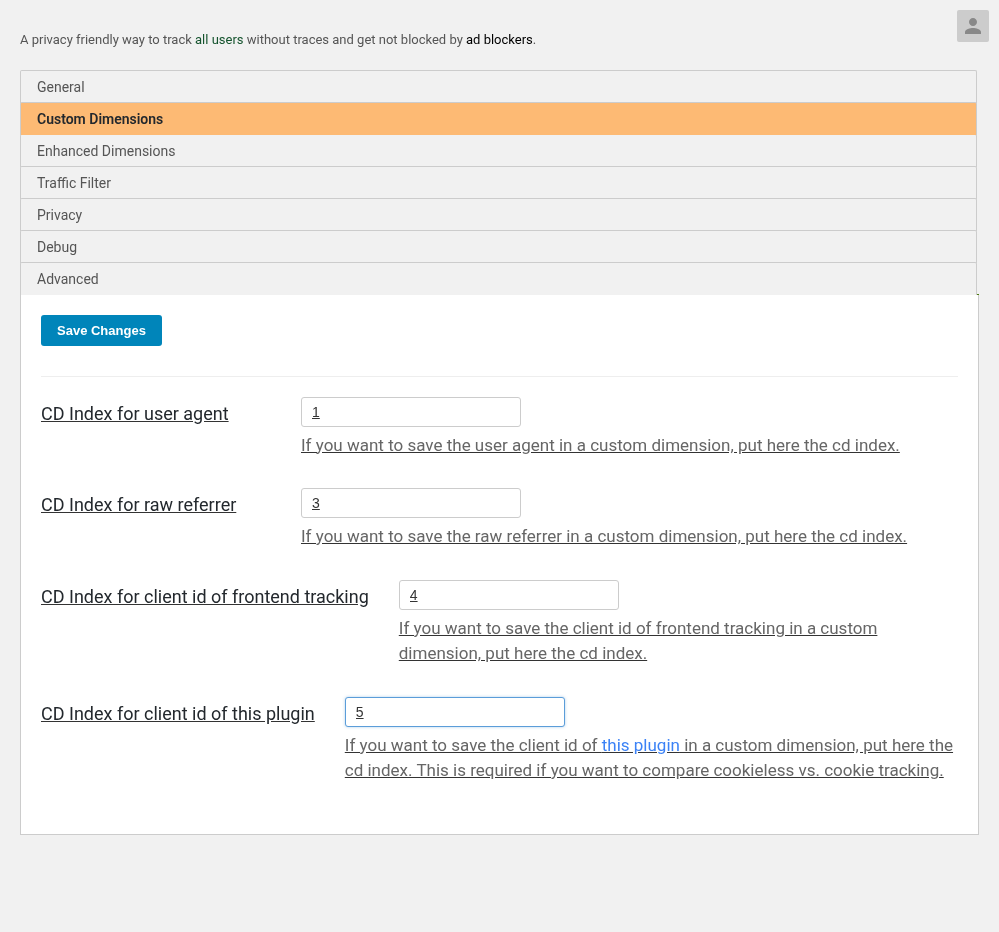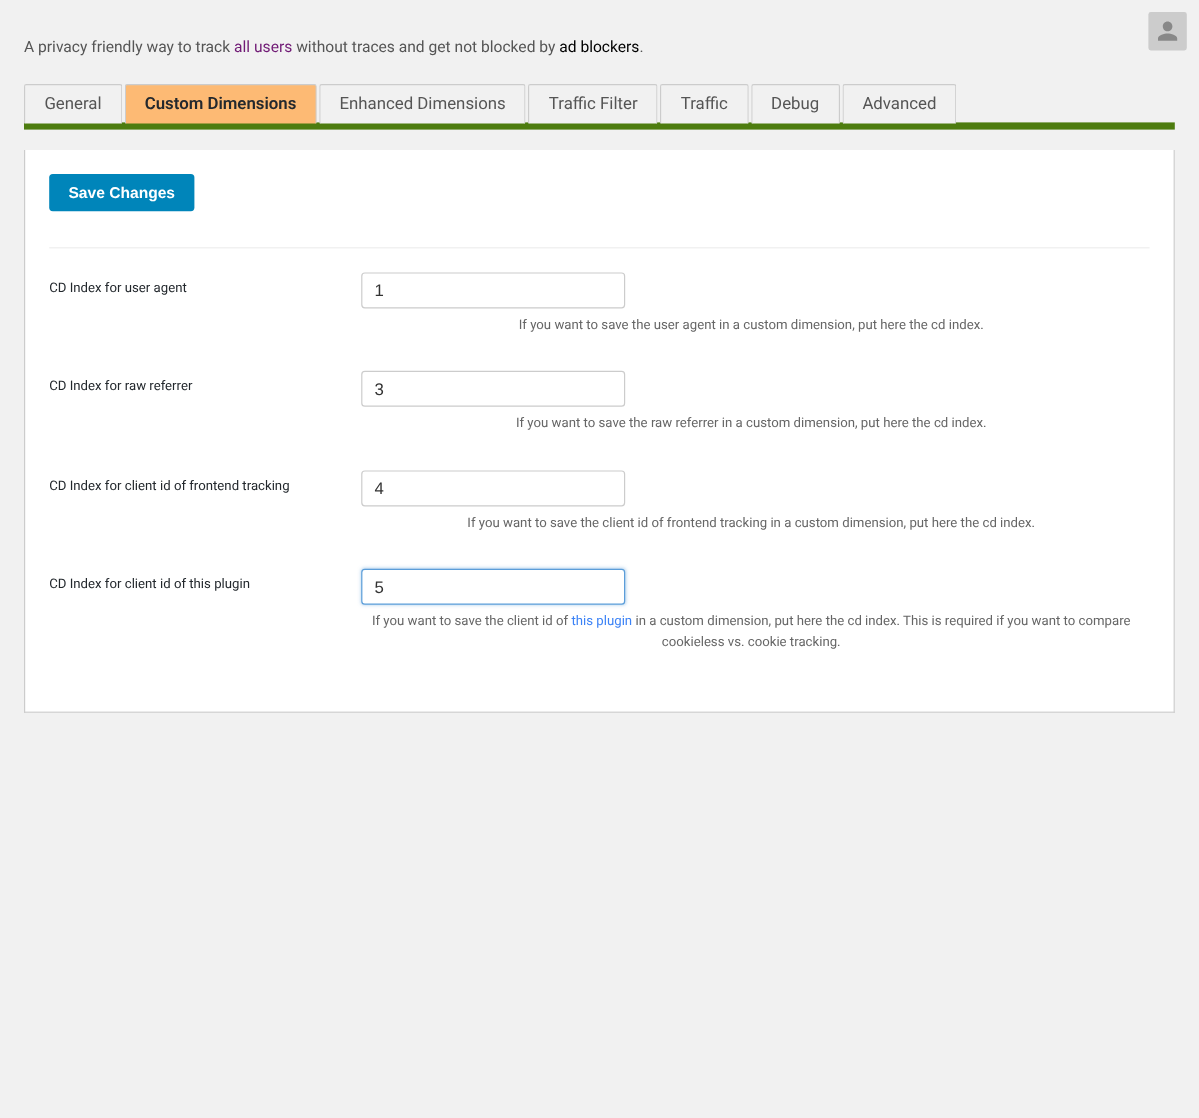--- a/index.html
+++ b/index.html
@@ -22,23 +22,24 @@
       margin-bottom: 10px;
     }
     .page-subtitle {
       font-size: 13px;
       color: #555;
       margin-bottom: 20px;
       line-height: 1.5;
     }
     .tabs {
       display: flex;
-      border-bottom: 6px solid #4d7c0f;
-      margin-bottom: 17px;
+      border-bottom: 1px solid #4d7c0f;
+      margin-bottom: 0;
       flex-wrap: wrap;
+      flex-direction: column;
     }
     .tab-item {
       padding: 8px 16px;
       border: 1px solid #ccc;
       border-bottom: none;
       background: #f1f1f1;
       cursor: pointer;
       font-size: 14px;
       color: #555;
       margin-right: 2px;
@@ -51,65 +52,65 @@
       color: #23282d;
       font-weight: 600;
       border-bottom-color: #fff;
       z-index: 1;
     }
     .content-area {
       background: #fff;
       border: 1px solid #ccc;
       border-top: none;
       padding: 20px;
+      text-decoration: underline;
     }
     .save-button {
       background: #0085ba;
       color: #fff;
       border: none;
       padding: 8px 16px;
       font-size: 13px;
       cursor: pointer;
       border-radius: 3px;
       margin-bottom: 30px;
       font-weight: 600;
     }
     .form-row {
       display: flex;
       align-items: flex-start;
       margin-bottom: 30px;
       gap: 30px;
     }
     .form-label {
       min-width: 230px;
-      font-size: 11px;
+      font-size: 18px;
       color: #23282d;
       padding-top: 6px;
       font-weight: 400;
     }
     .form-field-group {
       flex: 1;
     }
     .form-input {
       width: 220px;
       padding: 6px 10px;
       border: 1px solid #ccc;
       border-radius: 3px;
       font-size: 14px;
       color: #333;
       background: #fff;
       margin-bottom: 6px;
       display: block;
     }
     .form-help {
-      font-size: 11px;
+      font-size: 17px;
       color: #666;
       line-height: 1.5;
       max-width: 650px;
-      text-align: center;
     }
     .avatar-icon {
       position: absolute;
       top: 10px;
       right: 10px;
       width: 32px;
       height: 32px;
       background: #ccc;
       border-radius: 2px;
       display: flex;
@@ -134,29 +135,29 @@
 
   <div class="avatar-icon">
     <svg class="avatar-svg" viewBox="0 0 20 20" xmlns="http://www.w3.org/2000/svg">
       <path d="M10 10c2.21 0 4-1.79 4-4s-1.79-4-4-4-4 1.79-4 4 1.79 4 4 4zm0 2c-2.67 0-8 1.34-8 4v2h16v-2c0-2.66-5.33-4-8-4z"></path>
     </svg>
   </div>
 
   <h1 class="page-title"></h1>
 
   <p class="page-subtitle">
-    A privacy friendly way to track <span style="color:#701a75">all users</span> without traces and get not blocked by <span style="color:#000000">ad blockers</span>.
+    A privacy friendly way to track <span style="color:#14532d">all users</span> without traces and get not blocked by <span style="color:#000000">ad blockers</span>.
   </p>
 
   <div class="tabs">
     <div class="tab-item">General</div>
     <div class="tab-item active">Custom Dimensions</div>
     <div class="tab-item">Enhanced Dimensions</div>
     <div class="tab-item">Traffic Filter</div>
-    <div class="tab-item">Traffic</div>
+    <div class="tab-item">Privacy</div>
     <div class="tab-item">Debug</div>
     <div class="tab-item">Advanced</div>
   </div>
 
   <div class="content-area">
 
     <button class="save-button">Save Changes</button>
 
     <hr class="divider">
 

